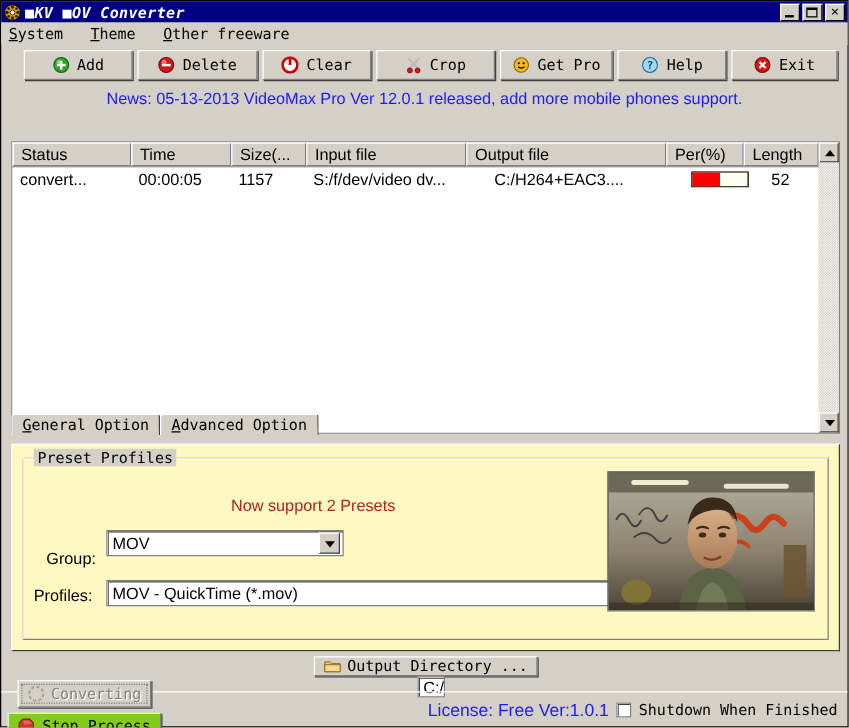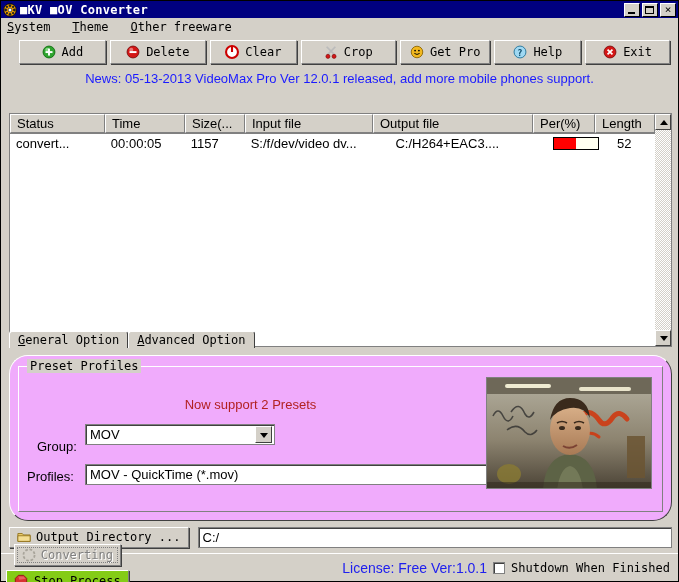--- a/index.html
+++ b/index.html
@@ -10,21 +10,21 @@
     -webkit-font-smoothing:none;
   }
   .app{position:relative;width:679px;height:582px;background:#d4d0c8;
        border:1px solid #000;box-sizing:border-box;}
 
   
   .titlebar{height:17px;background:#000080;display:flex;align-items:center;
             padding:0 1px 0 2px;box-sizing:border-box;}
   .title-icon{width:14px;height:14px;margin-right:3px;flex:0 0 auto;}
   .title-text{color:#fff;font-family:"DejaVu Sans Mono",monospace;font-size:12px;
-              font-weight:bold;letter-spacing:.3px;white-space:nowrap;flex:1 1 auto;}
+              font-weight:bold;letter-spacing:.3px;white-space:nowrap;flex:1 1 auto;font-style:italic;}
   .wbtns{display:flex;gap:2px;margin-left:auto;padding-right:1px;}
   .wbtn{width:16px;height:14px;background:#d4d0c8;
         border-top:1px solid #fff;border-left:1px solid #fff;
         border-right:1px solid #000;border-bottom:1px solid #000;
         position:relative;box-sizing:border-box;}
   .wbtn i{position:absolute;display:block;}
   .wbtn.min i{width:7px;height:2px;background:#000;left:3px;bottom:2px;}
   .wbtn.max i{width:9px;height:8px;border:1px solid #000;border-top-width:2px;left:2px;top:2px;box-sizing:border-box;}
   .wbtn.close i{width:100%;height:100%;left:0;top:0;
       font-family:"DejaVu Sans Mono",monospace;font-size:11px;line-height:12px;text-align:center;color:#000;}
@@ -83,23 +83,23 @@
   .sbtn.dn .ar{border-top:5px solid #000;}
 
   
   .tabs{position:absolute;left:8px;top:337px;width:663px;height:10px;display:flex;align-items:flex-end;}
   .tab{height:17px;padding:0 8px;display:flex;align-items:center;background:#d4d0c8;
        border-top:1px solid #fff;border-left:1px solid #fff;border-right:1px solid #404040;
        border-top-left-radius:3px;border-top-right-radius:3px;box-sizing:border-box;
        font-family:"DejaVu Sans Mono",monospace;font-size:12px;white-space:nowrap;cursor:default;}
   .tab .u{text-decoration:underline;}
   .tab.active{z-index:3;}
-  .panel{position:absolute;left:8px;top:354px;width:663px;height:166px;background:#f0abfc;
+  .panel{position:absolute;left:8px;top:354px;width:663px;height:166px;background:#fef9c3;
          border-top:1px solid #fff;border-left:1px solid #fff;
-         border-right:1px solid #404040;border-bottom:1px solid #404040;box-sizing:border-box;border-radius:19px;}
+         border-right:1px solid #404040;border-bottom:1px solid #404040;box-sizing:border-box;}
   .group{position:absolute;left:8px;top:10px;width:645px;height:146px;
          border:1px solid #808080;border-top-color:#808080;box-sizing:border-box;}
   .group-inner{position:absolute;left:-1px;top:-1px;right:-1px;bottom:-1px;
          border:1px solid #fff;border-right-color:transparent;border-bottom-color:transparent;
          pointer-events:none;box-sizing:border-box;}
   .group-title{position:absolute;left:8px;top:-8px;background:#d4d0c8;padding:0 3px;
          font-family:"DejaVu Sans Mono",monospace;font-size:12px;}
   .preset-note{position:absolute;left:0;right:0;top:30px;text-align:center;
          color:#b22222;font-family:"Liberation Sans","DejaVu Sans",sans-serif;font-size:13px;}
   .fieldlbl{position:absolute;font-family:"Liberation Sans","DejaVu Sans",sans-serif;font-size:13px;}
@@ -109,21 +109,21 @@
          font-size:13px;white-space:nowrap;overflow:hidden;}
   .combo .arw{width:17px;height:17px;margin-right:2px;flex:0 0 auto;background:#d4d0c8;position:relative;
          border-top:1px solid #fff;border-left:1px solid #fff;
          border-right:1px solid #404040;border-bottom:1px solid #404040;box-sizing:border-box;}
   .combo .arw i{position:absolute;left:4px;top:6px;width:0;height:0;
          border-left:4px solid transparent;border-right:4px solid transparent;border-top:5px solid #000;}
   .thumb{position:absolute;right:10px;top:10px;width:166px;height:112px;border:1px solid #808080;
          box-sizing:border-box;overflow:hidden;background:#3a3026;}
 
   
-  .outrow{position:absolute;left:8px;top:524px;width:663px;height:24px;display:flex;align-items:center;}
+  .outrow{position:absolute;left:8px;top:524px;width:663px;height:24px;display:flex;align-items:center;flex-direction:column;}
   .outbtn{height:21px;display:flex;align-items:center;gap:5px;padding:0 7px;background:#d4d0c8;
           border-top:1px solid #fff;border-left:1px solid #fff;
           border-right:1px solid #808080;border-bottom:1px solid #808080;
           box-shadow:1px 1px 0 0 #404040;box-sizing:border-box;cursor:default;
           font-family:"DejaVu Sans Mono",monospace;font-size:12px;white-space:nowrap;}
   .outfield{margin-left:9px;flex:1 1 auto;height:21px;background:#fff;border:1px solid #808080;
             box-shadow:inset 1px 1px 0 #404040;box-sizing:border-box;display:flex;align-items:center;
             padding-left:4px;font-family:"Liberation Sans","DejaVu Sans",sans-serif;font-size:13px;}
 
   

